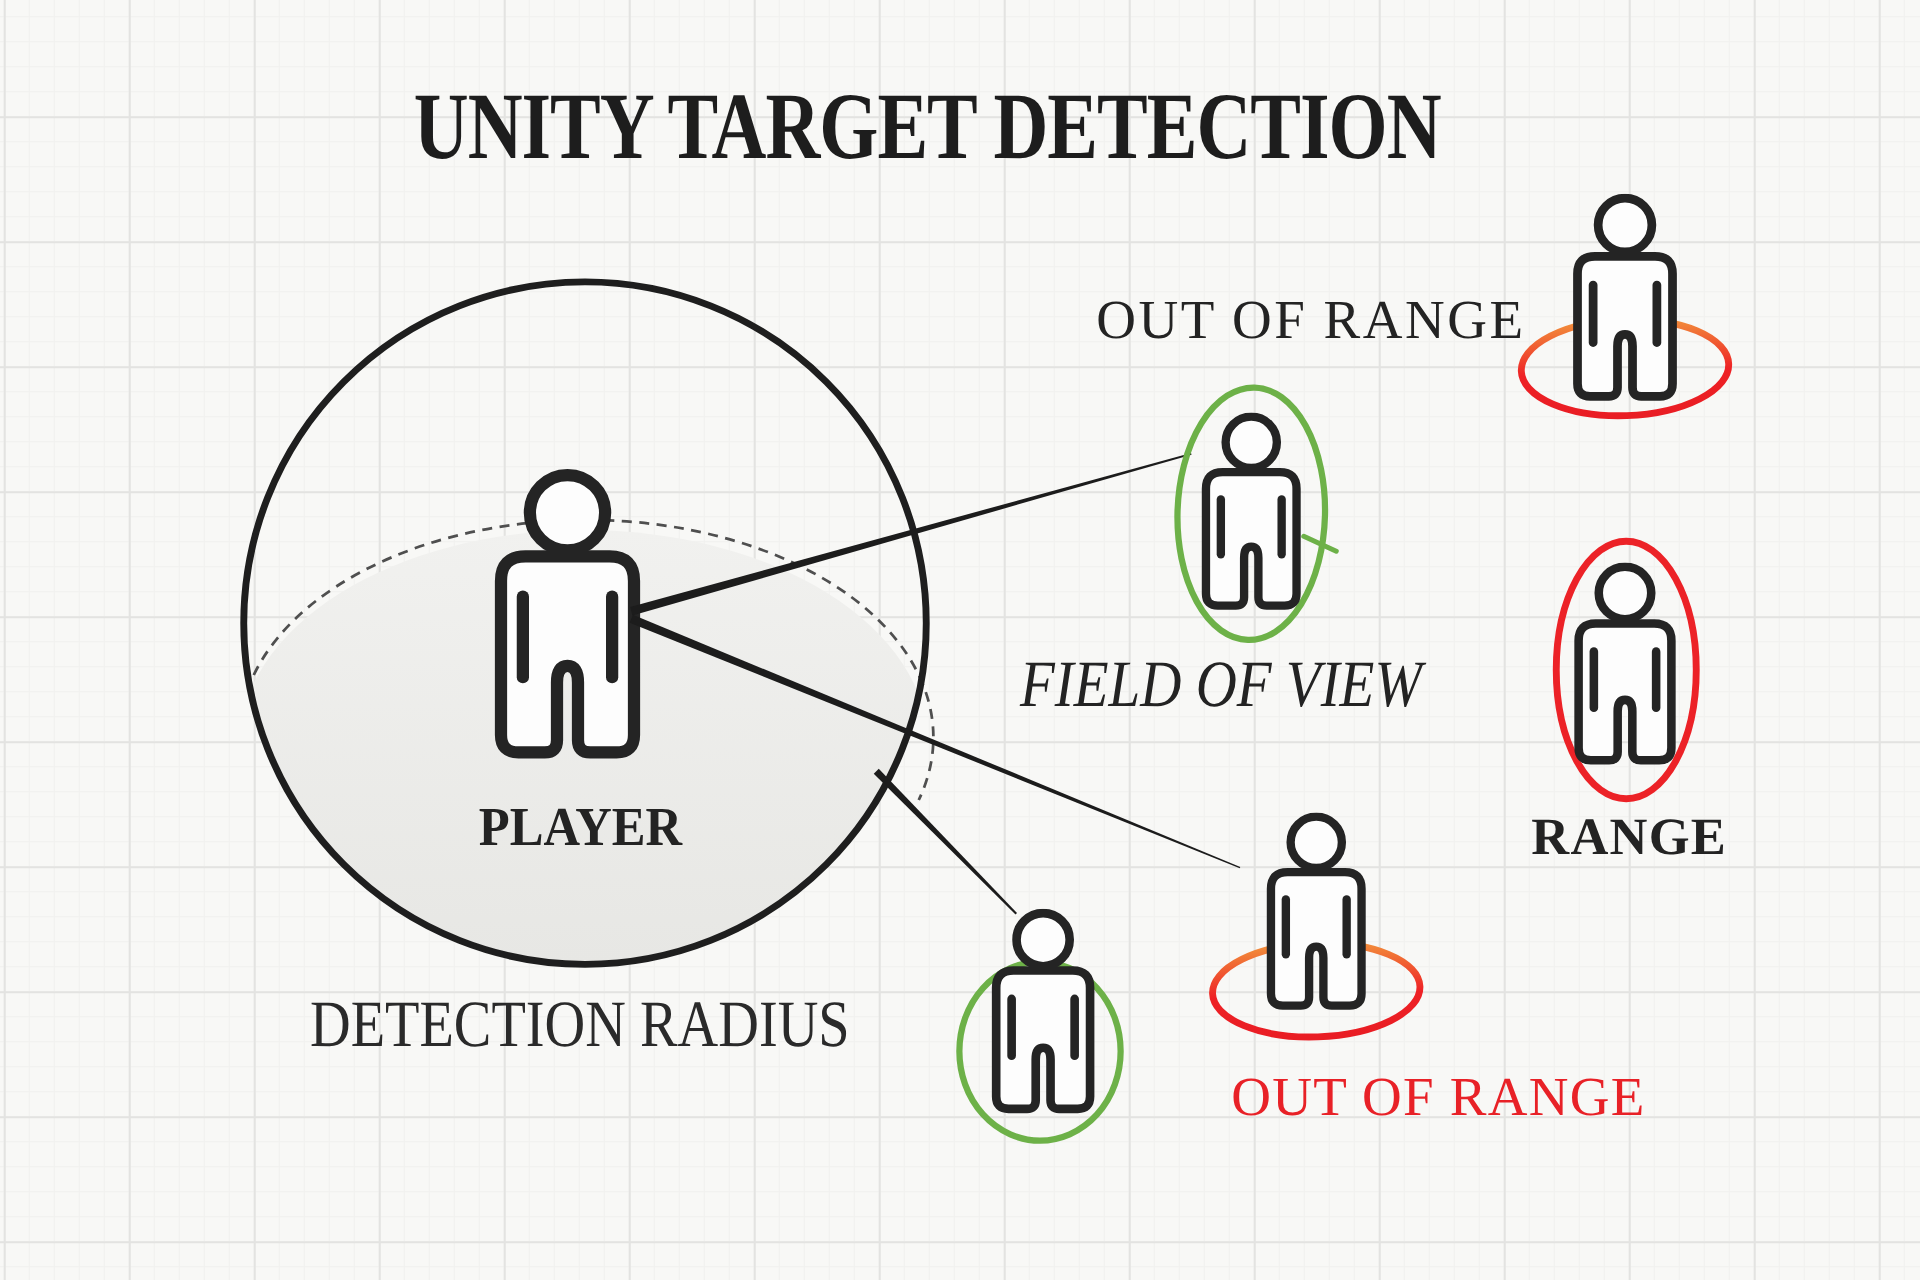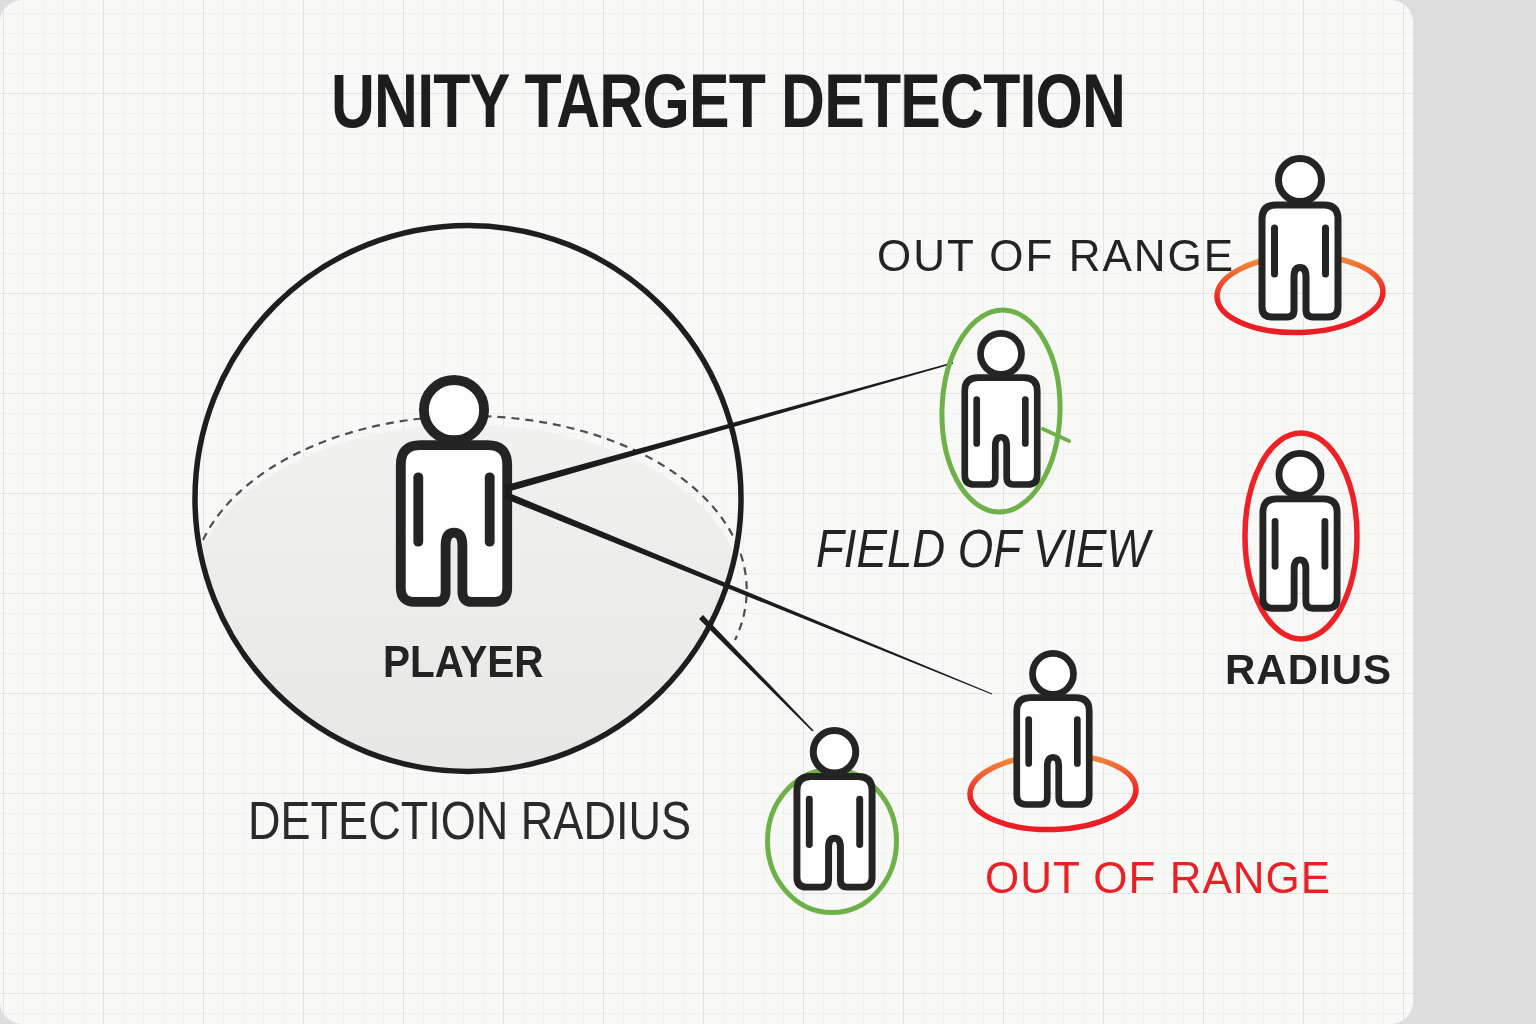--- a/index.html
+++ b/index.html
@@ -1,29 +1,28 @@
 <!DOCTYPE html>
 <html><head>
 <meta charset="utf-8">
 <style>
   html,body{margin:0;padding:0;background:#ddd;}
   .canvas{
     position:relative;
-    width:1413px;height:1024px;
+    width:1536px;height:1024px;
     overflow:hidden;
     background-color:#f8f8f6;
     background-image:
       linear-gradient(#e3e3e1 1.5px, transparent 1.5px),
       linear-gradient(90deg, #e3e3e1 1.5px, transparent 1.5px),
       linear-gradient(#f0f0ee 1px, transparent 1px),
       linear-gradient(90deg, #f0f0ee 1px, transparent 1px);
     background-size:100px 100px,100px 100px,20px 20px,20px 20px;
     background-position:3px 93px,3px 93px,3px 93px,3px 93px;
-    font-family:Liberation Sans, sans-serif;
-    border-radius:22px;
+    font-family:Liberation Serif, serif;
   }
   svg.diagram{position:absolute;left:0;top:0;width:1536px;height:1024px;}
   .label{
     position:absolute;
     line-height:1;
     white-space:nowrap;
     color:#232323;
     transform-origin:0 0;
   }
   .title{
@@ -95,15 +94,15 @@
 
     <ellipse cx="832" cy="841" rx="64.5" ry="71.5" fill="none" stroke="#6db148" stroke-width="5"></ellipse>
     <use href="#person" x="790" y="727" width="89" height="170"></use>
   </svg>
 
   <div class="label title">UNITY TARGET DETECTION</div>
   <div class="label or-top">OUT OF RANGE</div>
   <div class="label fov">FIELD OF VIEW</div>
   <div class="label player-label">PLAYER</div>
   <div class="label det-radius">DETECTION RADIUS</div>
-  <div class="label enemy-label">RADIUS</div>
+  <div class="label enemy-label">RANGE</div>
   <div class="label or-bottom">OUT OF RANGE</div>
 </div>
 
 </body></html>

